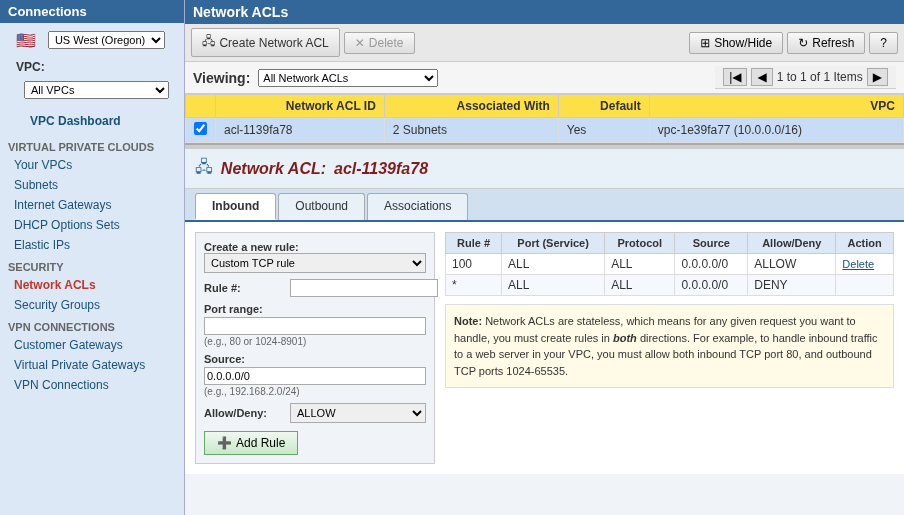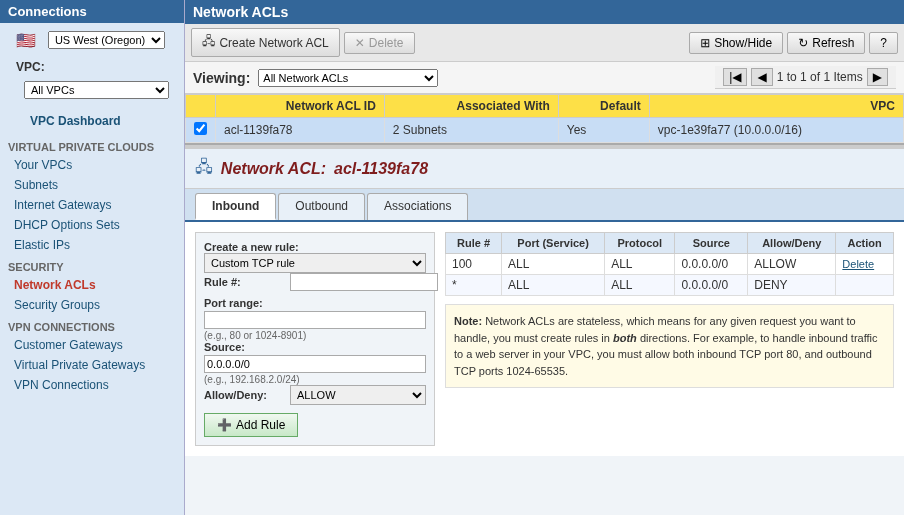--- a/index.html
+++ b/index.html
@@ -56,21 +56,21 @@
     
     #tabs { display: flex; background: #d0e0f0; border-bottom: 2px solid #336699; padding-top: 4px; padding-left: 10px; gap: 0; }
     .tab { padding: 5px 16px; cursor: pointer; border: 1px solid #aaa; border-bottom: none; background: #e8f0f8; font-size: 12px; margin-right: 2px; border-radius: 3px 3px 0 0; }
     .tab.active { background: white; font-weight: bold; border-bottom: 2px solid white; }
 
     
     #tab-content { display: flex; padding: 10px; gap: 10px; background: white; }
 
     
     #form-panel { width: 240px; background: #f0f4f8; border: 1px solid #ccc; padding: 8px; flex-shrink: 0; }
-    .form-row { }
+    .form-row { margin-bottom: 6px; }
     .form-row label { display: block; font-weight: bold; font-size: 11px; margin-bottom: 2px; color: #333; }
     .form-row input, .form-row select { width: 100%; font-size: 11px; padding: 2px 4px; border: 1px solid #aaa; }
     .form-hint { font-size: 10px; color: #666; margin-top: 1px; }
     .form-row-inline { display: flex; align-items: center; gap: 6px; margin-bottom: 6px; }
     .form-row-inline label { font-weight: bold; font-size: 11px; width: 80px; flex-shrink: 0; }
     .create-rule-label { font-weight: bold; font-size: 11px; }
     .add-rule-btn { background: linear-gradient(#f0f8f0, #c8e8c8); border: 1px solid #6a6; padding: 4px 12px; cursor: pointer; font-size: 12px; display: flex; align-items: center; gap: 4px; margin-top: 8px; }
 
     
     #rules-panel { flex: 1; }

